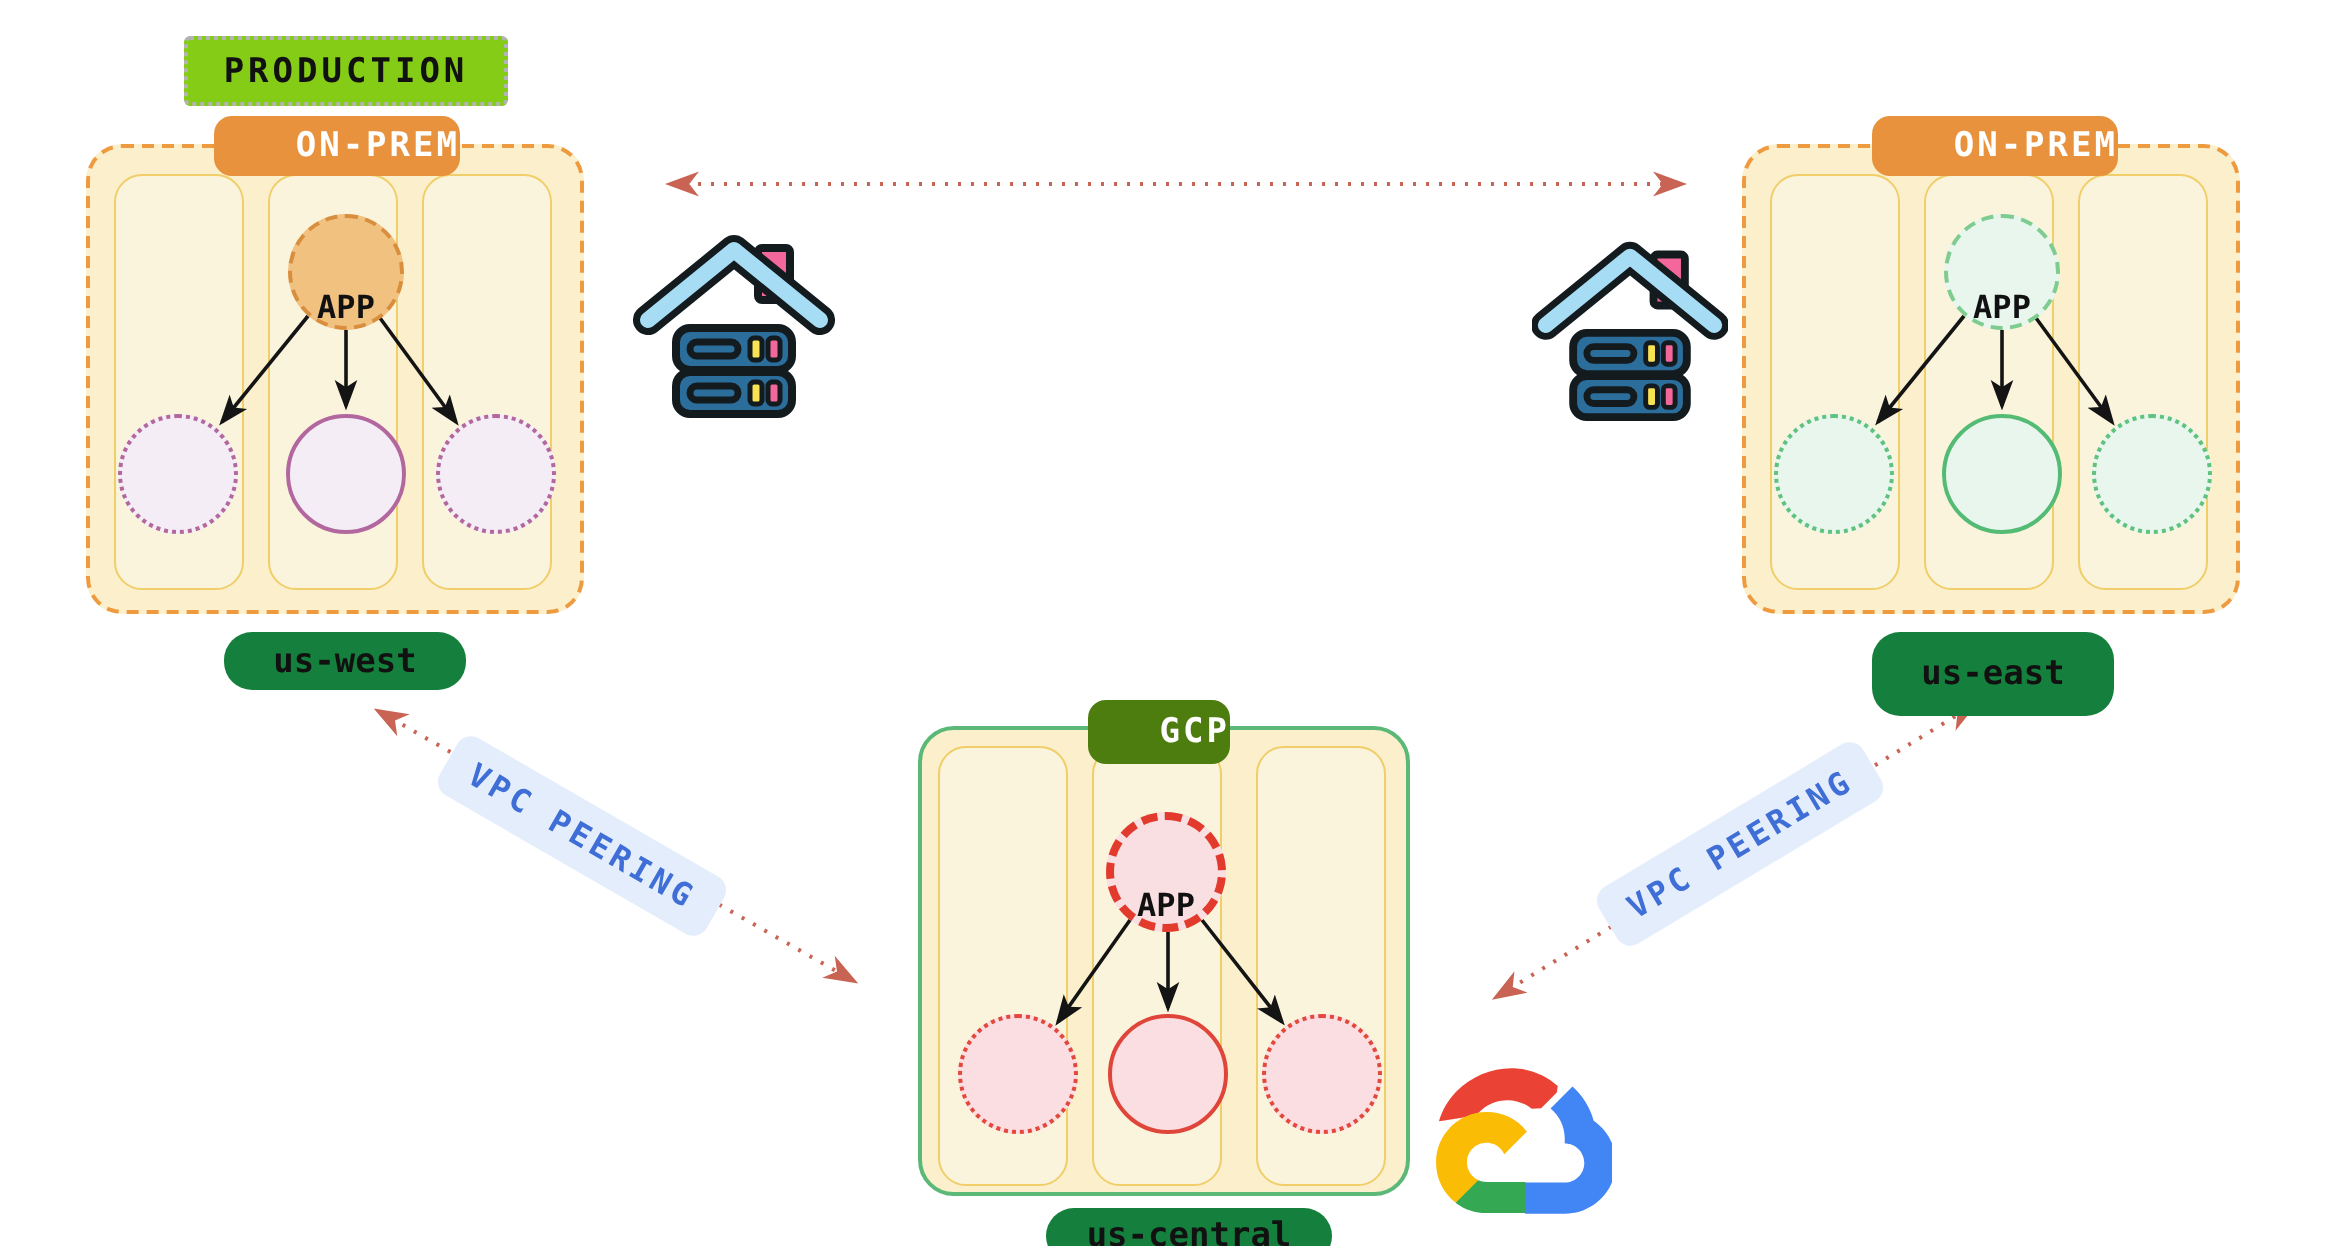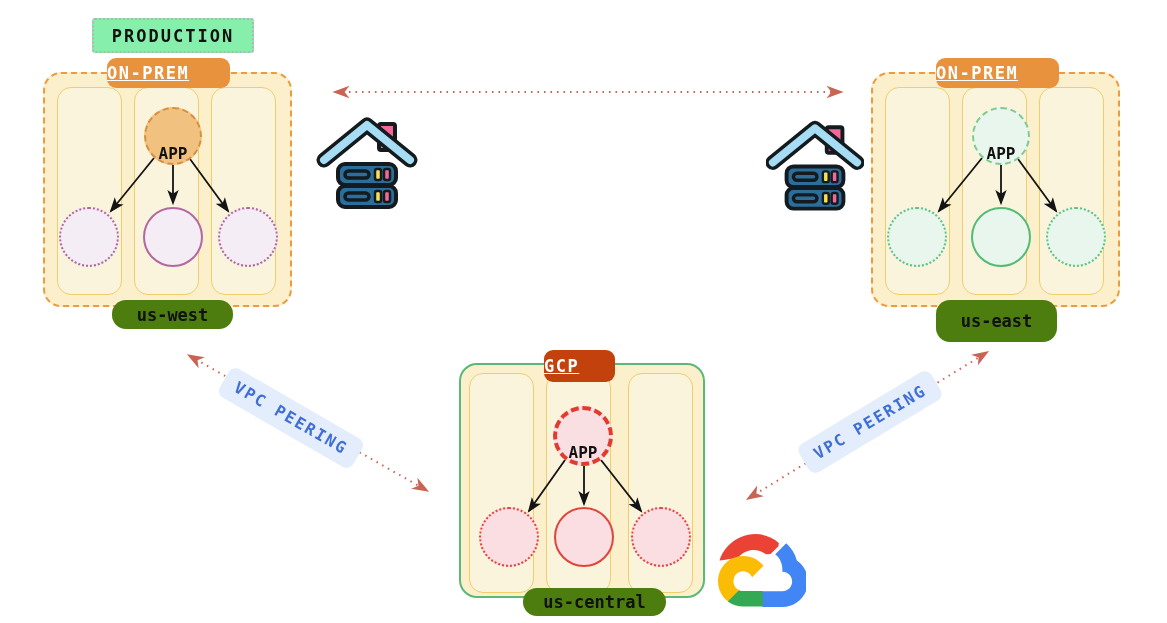--- a/index.html
+++ b/index.html
@@ -6,29 +6,29 @@
   #canvas{position:relative;width:1167px;height:623px;background:#ffffff;overflow:hidden;
           font-family:"DejaVu Sans Mono","Liberation Mono",monospace;}
 
   
   .region-box{position:absolute;background:#FCF0CC;border-radius:18px;box-sizing:border-box;}
   .box-onprem{border:2.5px dashed #EE9B40;}
   .box-gcp{border:2px solid #5BB877;}
   .col{position:absolute;background:#FBF4DD;border:1.5px solid #F0CE6A;border-radius:14px;box-sizing:border-box;}
 
   
-  .title-box{position:absolute;background:#86efac;border:2px dotted #b3b3b3;border-radius:3px;
+  .title-box{position:absolute;background:#84cc16;border:2px dotted #b3b3b3;border-radius:3px;
              display:flex;align-items:center;justify-content:center;
              font-size:17px;font-weight:600;letter-spacing:2px;color:#111;z-index:3;}
   .badge{position:absolute;border-radius:9px;color:#fff;font-size:17px;font-weight:700;letter-spacing:1.5px;
-         display:flex;align-items:center;justify-content:flex-start;z-index:3;text-decoration:underline;}
+         display:flex;align-items:center;justify-content:flex-end;z-index:3;}
   .badge-orange{background:#E8923E;}
-  .badge-green{background:#c2410c;}
-  .zone-pill{position:absolute;background:#4d7c0f;border-radius:14px;color:#111;
-             font-size:17px;font-weight:700;display:flex;align-items:center;justify-content:center;z-index:3;}
+  .badge-green{background:#4d7c0f;}
+  .zone-pill{position:absolute;background:#15803d;border-radius:14px;color:#111;
+             font-size:17px;font-weight:700;display:flex;align-items:center;justify-content:center;z-index:3;margin-top:16px;}
 
   
   .node{position:absolute;border-radius:50%;box-sizing:border-box;display:flex;align-items:flex-end;justify-content:center;
         font-size:16px;font-weight:700;color:#111;z-index:2;}
   .sz58{width:58px;height:58px;}
   .sz60{width:60px;height:60px;}
   .app-prod{background:#F1C180;border:2.5px dashed #D98E3E;}
   .app-other{background:#E9F6ED;border:2.5px dashed #7ECC90;}
   .app-gcp{background:#F9DEE2;border:4px dashed #E23B2E;}
   .w-prod-dot{background:#F4EDF5;border:2.5px dotted #B2689E;}

